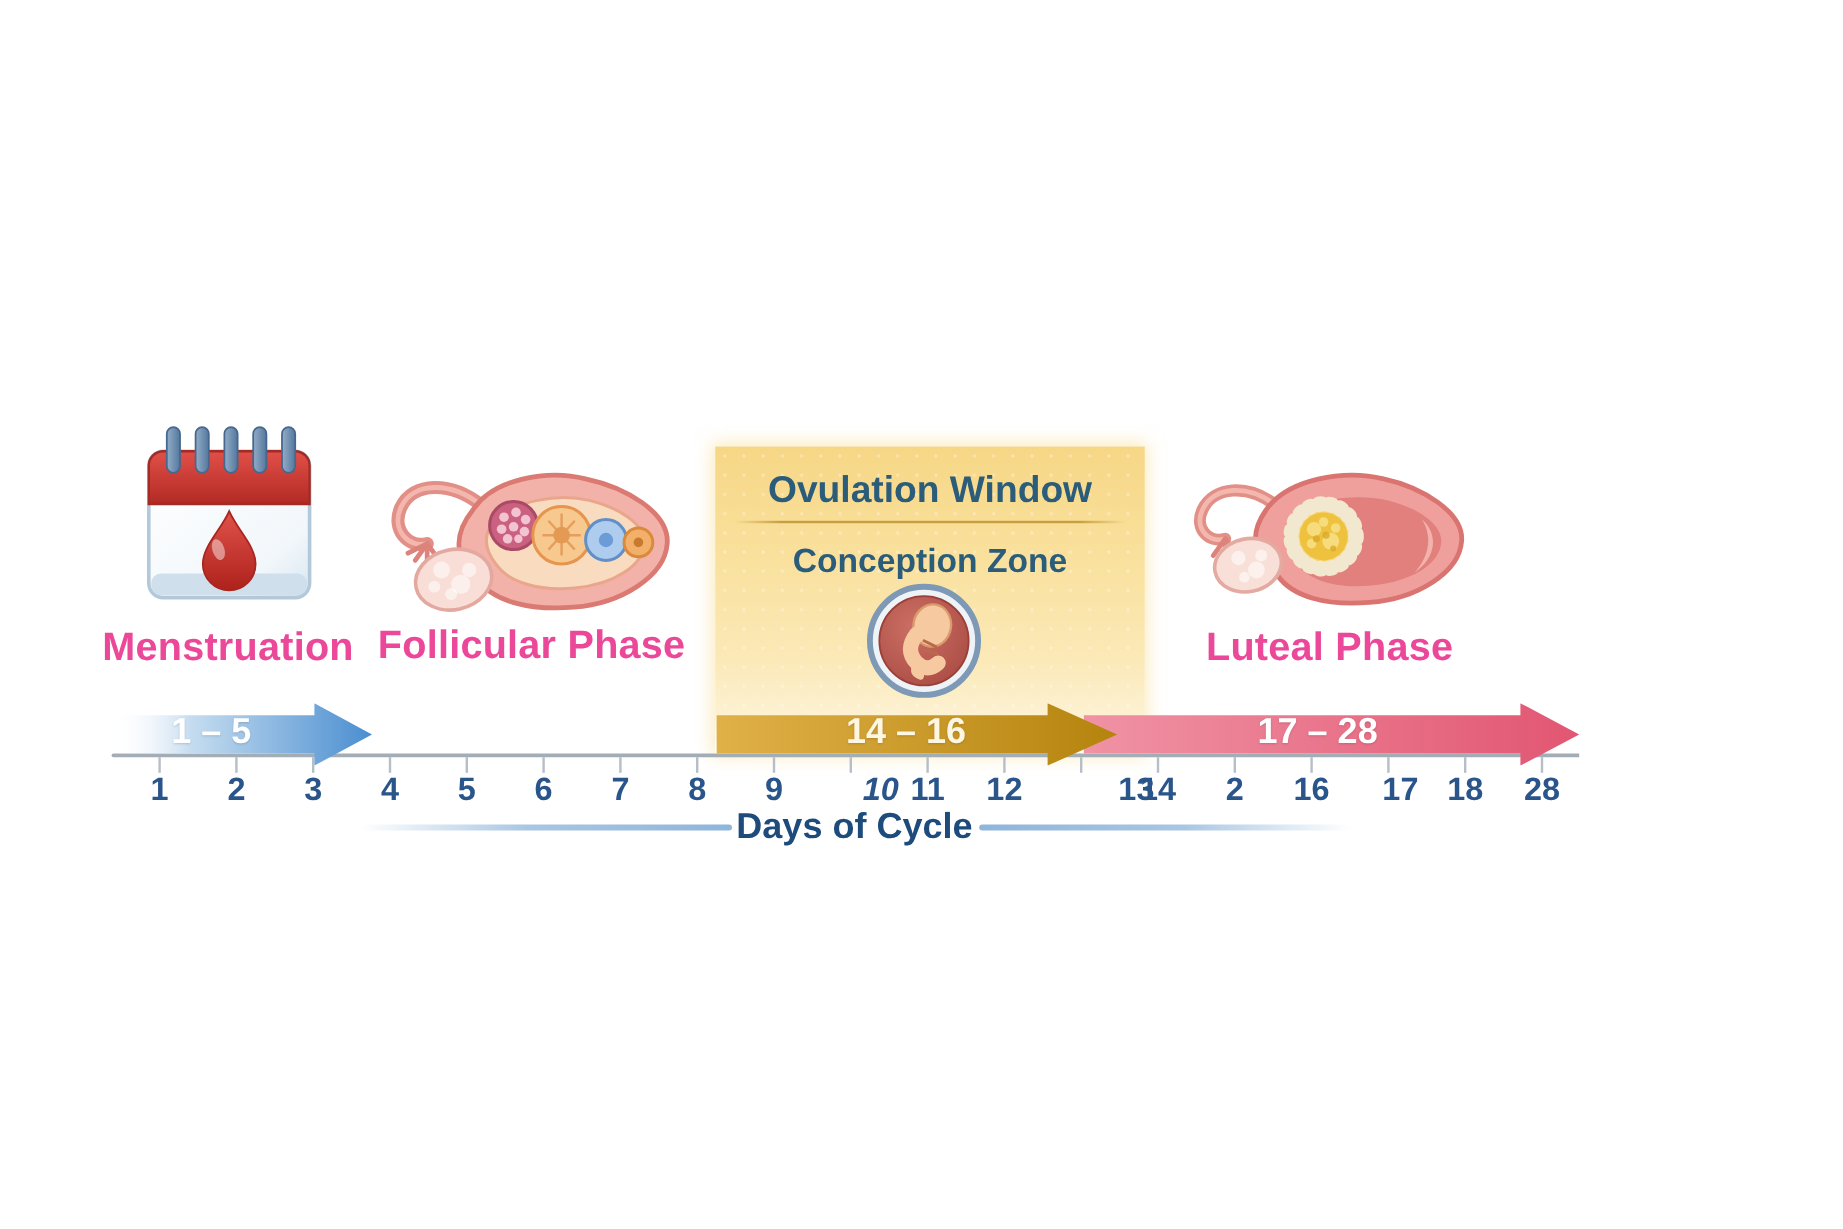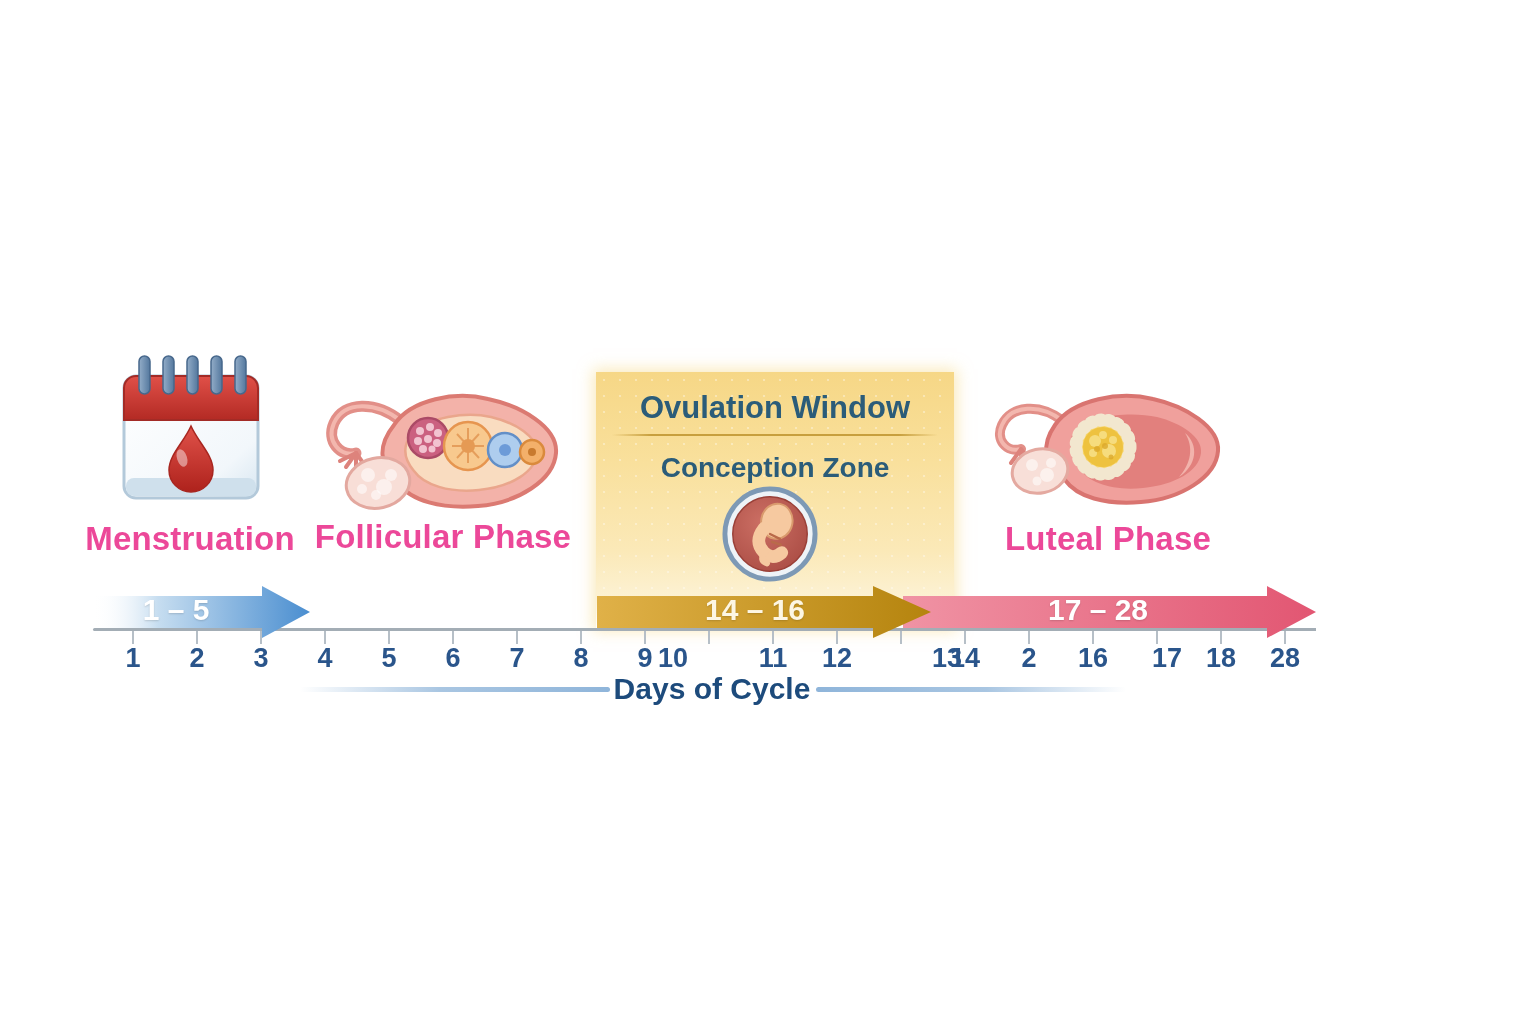--- a/index.html
+++ b/index.html
@@ -276,21 +276,21 @@
       <div class="day-num" style="left: 389px;">5</div>
       <div class="tick" style="left: 453px;"></div>
       <div class="day-num" style="left: 453px;">6</div>
       <div class="tick" style="left: 517px;"></div>
       <div class="day-num" style="left: 517px;">7</div>
       <div class="tick" style="left: 581px;"></div>
       <div class="day-num" style="left: 581px;">8</div>
       <div class="tick" style="left: 645px;"></div>
       <div class="day-num" style="left: 645px;">9</div>
       <div class="tick" style="left: 709px;"></div>
-      <div class="day-num" style="left: 673px;">10</div>
+      <div class="day-num" style="left: 734px; font-style: italic;">10</div>
       <div class="tick" style="left: 773px;"></div>
       <div class="day-num" style="left: 773px;">11</div>
       <div class="tick" style="left: 837px;"></div>
       <div class="day-num" style="left: 837px;">12</div>
       <div class="tick" style="left: 901px;"></div>
       <div class="day-num" style="left: 947px;">13</div>
       <div class="tick" style="left: 965px;"></div>
       <div class="day-num" style="left: 965px;">14</div>
       <div class="tick" style="left: 1029px;"></div>
       <div class="day-num" style="left: 1029px;">2</div>

